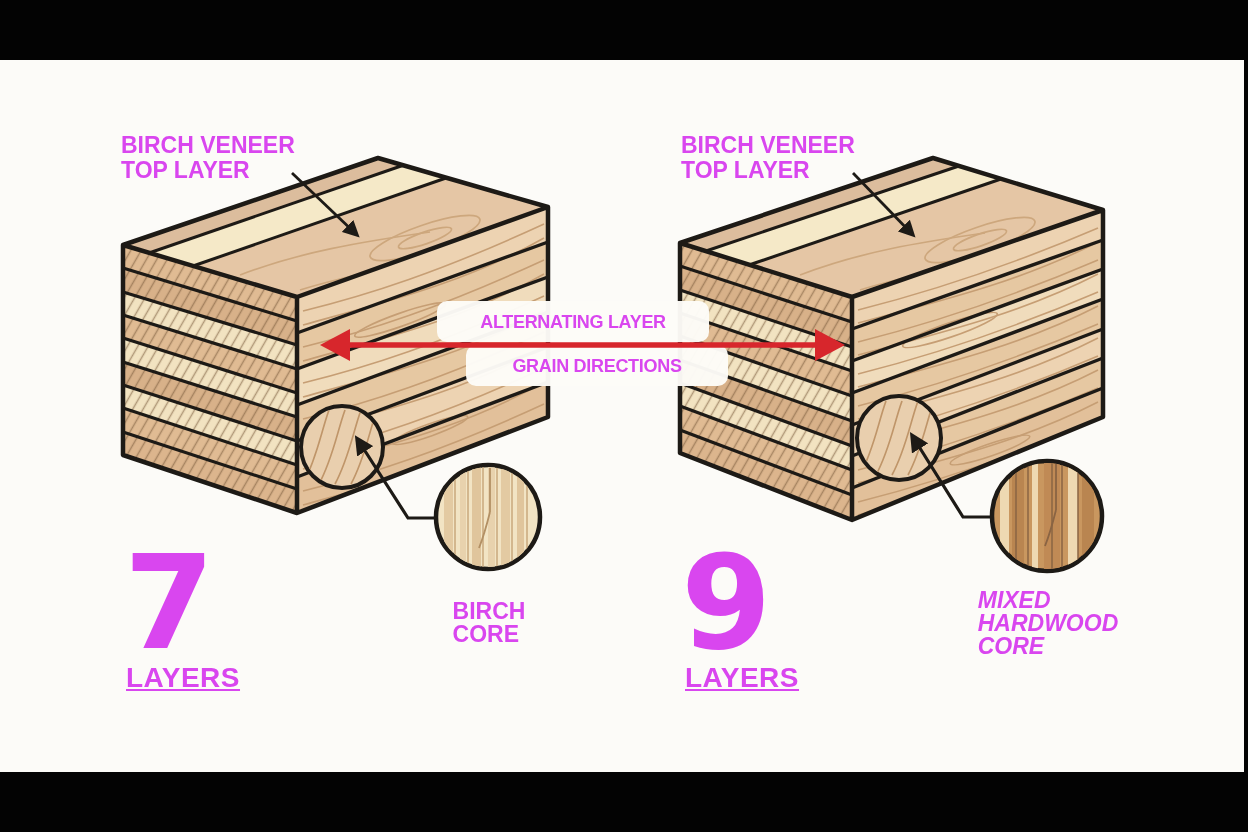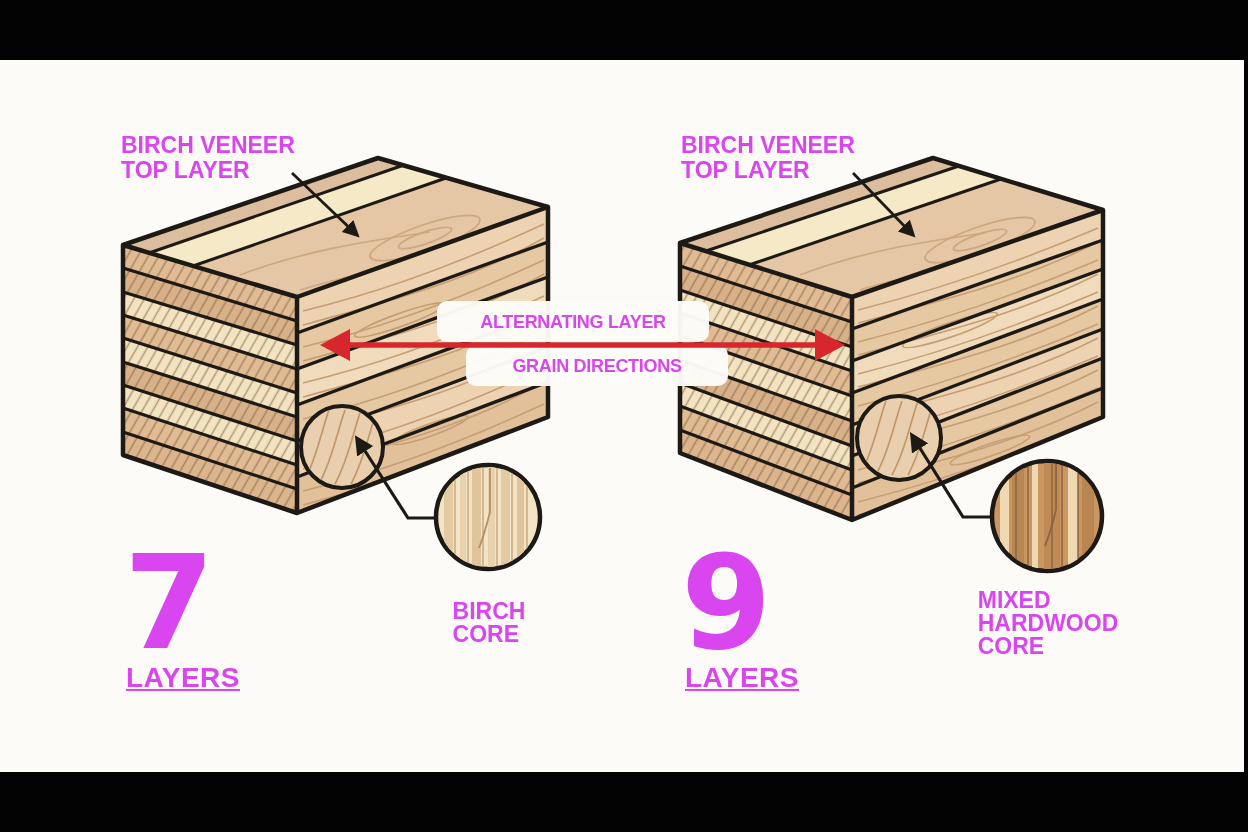--- a/index.html
+++ b/index.html
@@ -282,19 +282,19 @@
 <div class="txt chip-text" style="left:597px;top:366px;">GRAIN DIRECTIONS</div>
 
 <div class="txt big-num" style="left:124px;top:548px;">7</div>
 <div class="txt layers-word" style="left:126px;top:662px;">LAYERS</div>
 
 <div class="txt big-num" style="left:681px;top:548px;">9</div>
 <div class="txt layers-word" style="left:685px;top:662px;">LAYERS</div>
 
 <div class="txt core-label" style="left:489px;top:600px;">BIRCH
 CORE</div>
-<div class="txt core-label" style="left:1048px;top:589px;">MIXED
+<div class="txt core-label" style="left:1048px;top:589px;font-style:italic;">MIXED
 HARDWOOD
 CORE</div>
 
 <div class="bar" style="left:0;top:0;width:1248px;height:60px;"></div>
 <div class="bar" style="left:0;top:772px;width:1248px;height:60px;"></div>
 <div class="bar" style="left:1244px;top:0;width:4px;height:832px;"></div>
 
 </body></html>

